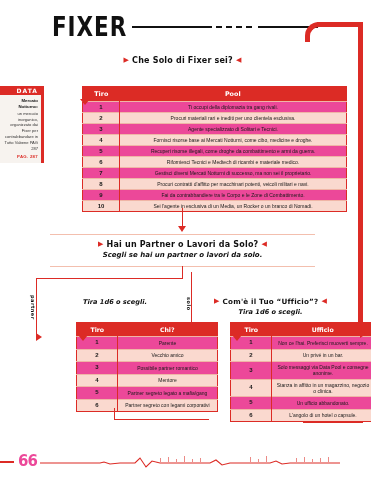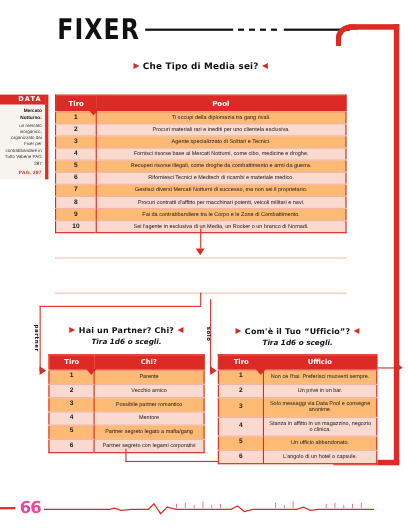--- a/index.html
+++ b/index.html
@@ -80,21 +80,21 @@
     font-size:7px;font-weight:bold;font-style:italic;color:#111;
     margin-top:2px;white-space:nowrap;
   }
   .tri{display:inline-block;color:#dc2b25;font-size:7px;vertical-align:1px;}
   .tri.l{margin-right:3px;}
   .tri.r{margin-left:3px;}
 
   
   table{border-collapse:collapse;width:100%;}
   .tbl{
-    border:1.4px solid #dc2b25;background:#fdba74;
+    border:1.4px solid #dc2b25;background:#ec4899;margin-left:32px;
   }
   .tbl th{
     background:#dc2b25;color:#fff;
     font-family:"DejaVu Sans",sans-serif;
     font-weight:bold;text-align:center;
     padding:3px 2px;
   }
   .tbl td{
     text-align:center;color:#1a1a1a;
     padding:2px 3px;
@@ -176,21 +176,21 @@
 
   <div class="sidebar">
     <div class="sidebar-head">DATA</div>
     <div class="sidebar-term">Mercato Notturno:</div>
     <div class="sidebar-body">un mercato inorganico, organizzato dai Fixer per contrabbandare in Tutto Vabene PAG 287</div>
     <div class="sidebar-ref">PAG. 287</div>
   </div>
 
   <div style="position:absolute;left:50px;top:56px;width:265px;">
     <div class="q-title">
-      <span class="tri l">▶</span><span>Che Tipo di Media sei?</span><span class="tri r">◀</span>
+      <span class="tri l">▶</span><span>Che Solo di Fixer sei?</span><span class="tri r">◀</span>
     </div>
   </div>
 
   <div id="main-table-wrap">
     <table class="tbl">
       <thead>
         <tr>
           <th>Tiro</th>
           <th>Pool</th>
         </tr>
@@ -238,35 +238,38 @@
           </tr>
         </tbody>
     </table>
     <div class="notch" style="left:30px;top:13px;"></div>
   </div>
 
   <div class="vline" style="left:182px;top:208px;height:18px;"></div>
   <div class="arrow-down" style="left:178px;top:226px;"></div>
 
   <div class="band" style="top:234px;"></div>
+  <div style="position:absolute;left:50px;top:240px;width:265px;">
+    <div class="q-title">
+      <span class="tri l">▶</span><span>Hai un Partner o Lavori da Solo?</span><span class="tri r">◀</span>
+    </div>
+    <div class="q-sub">Scegli se hai un partner o lavori da solo.</div>
+  </div>
   <div class="band" style="top:266px;"></div>
 
   <div class="vline" style="left:182px;top:266px;height:12px;"></div>
   <div class="hline" style="left:36px;top:278px;width:147px;"></div>
   <div class="vline" style="left:36px;top:278px;height:60px;"></div>
   <div class="vline" style="left:191px;top:272px;height:66px;"></div>
   <div class="arrow-right" style="left:36px;top:333px;"></div>
   <div class="arrow-right" style="left:191px;top:333px;"></div>
   <div class="vlabel" style="left:30px;top:295px;">partner</div>
   <div class="vlabel" style="left:186px;top:297px;">solo</div>
 
   <div class="sub-wrap" style="position:absolute;left:44px;top:296px;width:142px;">
-    <div class="q-title" style="font-size:7.2px;">
-      <span class="tri l">▶</span><span>Hai un Partner? Chi?</span><span class="tri r">◀</span>
-    </div>
     <div class="q-sub" style="font-size:6.6px;">Tira 1d6 o scegli.</div>
   </div>
   <div class="sub-wrap" style="position:absolute;left:44px;top:322px;width:142px;">
     <table class="tbl">
       <thead>
         <tr>
           <th>Tiro</th>
           <th>Chi?</th>
         </tr>
       </thead>

